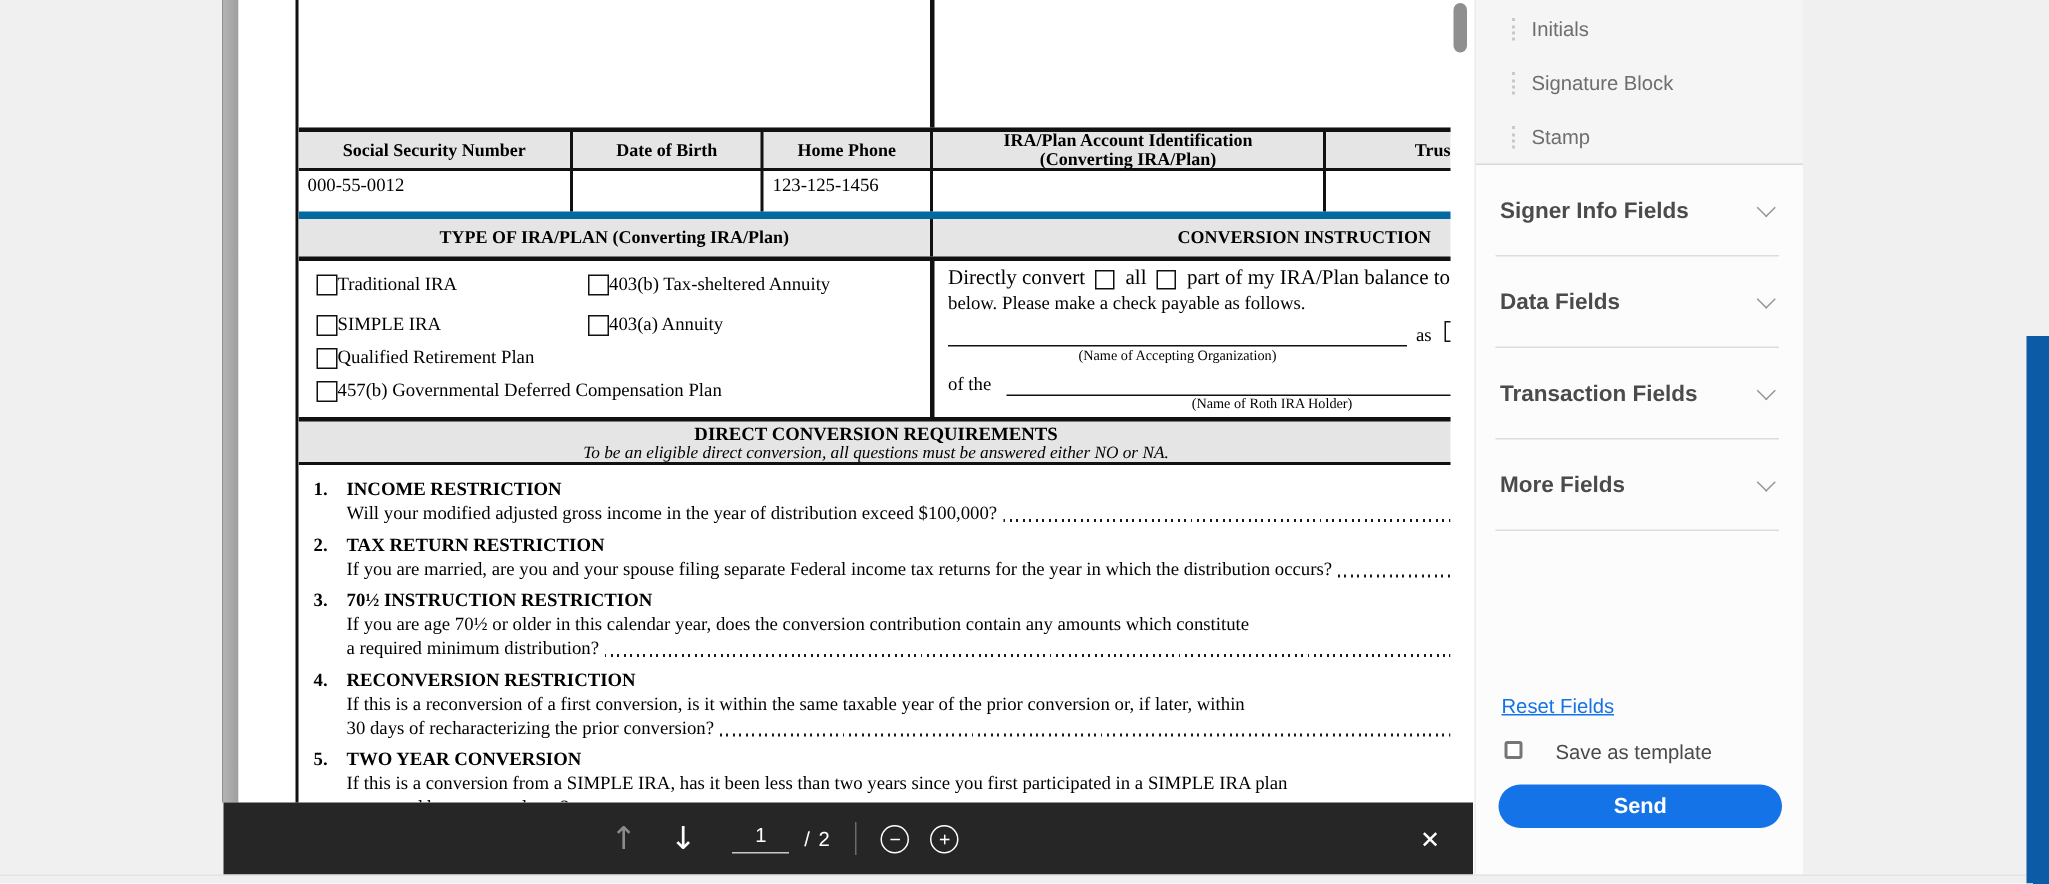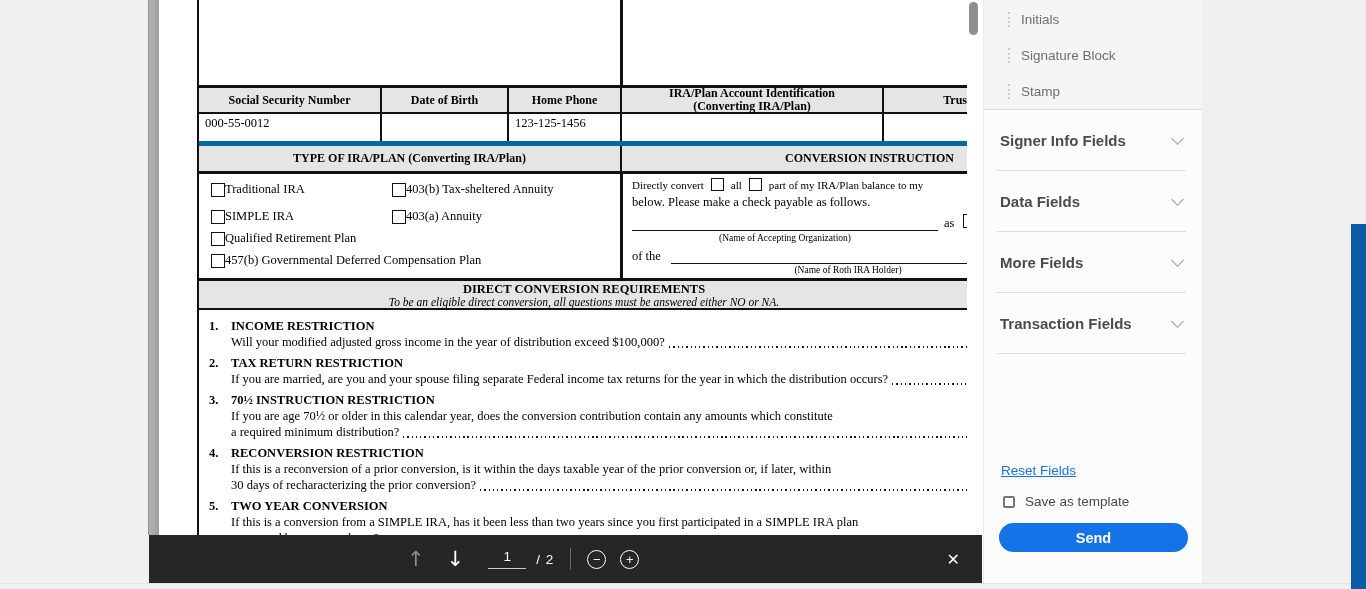--- a/index.html
+++ b/index.html
@@ -30,21 +30,21 @@
   .t-data .cell { font-weight:normal; font-size:12.5px; align-items:flex-start; justify-content:flex-start;
     padding:3px 0 0 6px; text-align:left; }
   .sec-l { width:423px; } .sec-r { flex:1; border-right:none; align-items:flex-start; }
   .sec-r .sec-title { padding-left:163px; white-space:nowrap; }
 
   .doc-cb { width:14px; height:14px; border:1.5px solid #111; background:#fff; flex:0 0 auto; }
   .cb-row { position:absolute; display:flex; align-items:center; gap:0; font-size:12.5px; white-space:nowrap; }
   .type-divider { position:absolute; left:421px; top:174px; width:2.5px; height:104px; background:#111; }
 
   .conv-line1 { position:absolute; left:433px; top:178px; display:flex; align-items:center; gap:7px;
-    font-size:11px; white-space:nowrap;text-align:center; }
+    font-size:14px; white-space:nowrap;text-align:center; }
   .conv-line1 .doc-cb { width:13px; height:13px; }
   .conv-line2 { position:absolute; left:433px; top:195px; font-size:12.5px; white-space:nowrap; }
   .org-underline { position:absolute; left:433px; top:211px; width:306px; height:20px; border-bottom:1.5px solid #111; }
   .as-label { position:absolute; left:745px; top:216px; font-size:12.5px; }
   .as-cb { position:absolute; left:764px; top:214px; }
   .cap { position:absolute; font-size:9.5px; text-align:center; white-space:nowrap; }
   .cap-org { left:433px; top:233px; width:306px; }
   .ofthe { position:absolute; left:433px; top:249px; font-size:12.5px; }
   .holder-underline { position:absolute; left:472px; top:245px; width:300px; height:19px; border-bottom:1.5px solid #111; }
   .cap-holder { left:504px; top:265px; width:290px; }
@@ -91,21 +91,21 @@
   .field-label { font-size:13.5px; color:#6e6e6e; }
   .side-section { height:61px; display:flex; align-items:center; justify-content:space-between;
     padding:0 20px 0 16px; position:relative; cursor:pointer; }
   .side-section:first-of-type { margin-top:10px; }
   .side-section::after { content:""; position:absolute; left:13px; right:16px; bottom:0; border-bottom:1px solid #dcdcdc; }
   .section-label { font-weight:bold; font-size:15px; color:#4b4b4b; }
   .chevron { width:9px; height:9px; border-right:1.8px solid #959595; border-bottom:1.8px solid #959595;
     transform:rotate(45deg); margin-top:-5px; }
   .reset-link { position:absolute; left:17px; top:463px; font-size:13.5px; color:#1473e6;
     text-decoration:underline; cursor:pointer; }
-  .save-row { position:absolute; left:19px; top:494px; display:flex; align-items:center; gap:10px; cursor:pointer; }
+  .save-row { position:absolute; left:19px; top:494px; display:flex; gap:22px; cursor:pointer; }
   .save-cb { width:12px; height:12px; border:2px solid #767676; border-radius:2px; background:#fff; }
   .save-label { font-size:13.5px; color:#4a4a4a; }
   .send-btn { position:absolute; left:15px; top:523px; width:189px; height:29px; border-radius:15px;
     background:#1473e6; color:#fff; font-weight:bold; font-size:14.5px; display:flex;
     align-items:center; justify-content:center; cursor:pointer; border:none; }
 
   
   .bottom-line { position:absolute; left:0; top:583px; width:1351px; height:1px; background:#e3e3e3; }
   .blue-bar { position:absolute; left:1351px; top:224px; width:15px; height:365px; background:#0b5ba6; }
 </style>
@@ -228,21 +228,21 @@
                 <span class="txt">a required minimum distribution?</span>
                 <span class="leader"></span>
               </div>
           </div>
         </div>
         <div class="q-item">
           <div class="q-num">4.</div>
           <div class="q-body">
             <div class="q-head">RECONVERSION RESTRICTION</div>
             <div class="q-line">
-                <span class="txt">If this is a reconversion of a prior conversion, is it within the days taxable year of the prior conversion or, if later, within</span>
+                <span class="txt">If this is a reconversion of a first conversion, is it within the same taxable year of the prior conversion or, if later, within</span>
               </div>
             <div class="q-line">
                 <span class="txt">30 days of recharacterizing the prior conversion?</span>
                 <span class="leader"></span>
               </div>
           </div>
         </div>
         <div class="q-item">
           <div class="q-num">5.</div>
           <div class="q-body">
@@ -291,25 +291,25 @@
 
     <div class="side-section">
       <span class="section-label">Signer Info Fields</span>
       <span class="chevron"></span>
     </div>
     <div class="side-section">
       <span class="section-label">Data Fields</span>
       <span class="chevron"></span>
     </div>
     <div class="side-section">
+      <span class="section-label">Transaction Fields</span>
+      <span class="chevron"></span>
+    </div>
+    <div class="side-section">
       <span class="section-label">More Fields</span>
-      <span class="chevron"></span>
-    </div>
-    <div class="side-section">
-      <span class="section-label">Transaction Fields</span>
       <span class="chevron"></span>
     </div>
 
     <a class="reset-link">Reset Fields</a>
 
     <div class="save-row">
       <span class="save-cb"></span>
       <span class="save-label">Save as template</span>
     </div>
 

